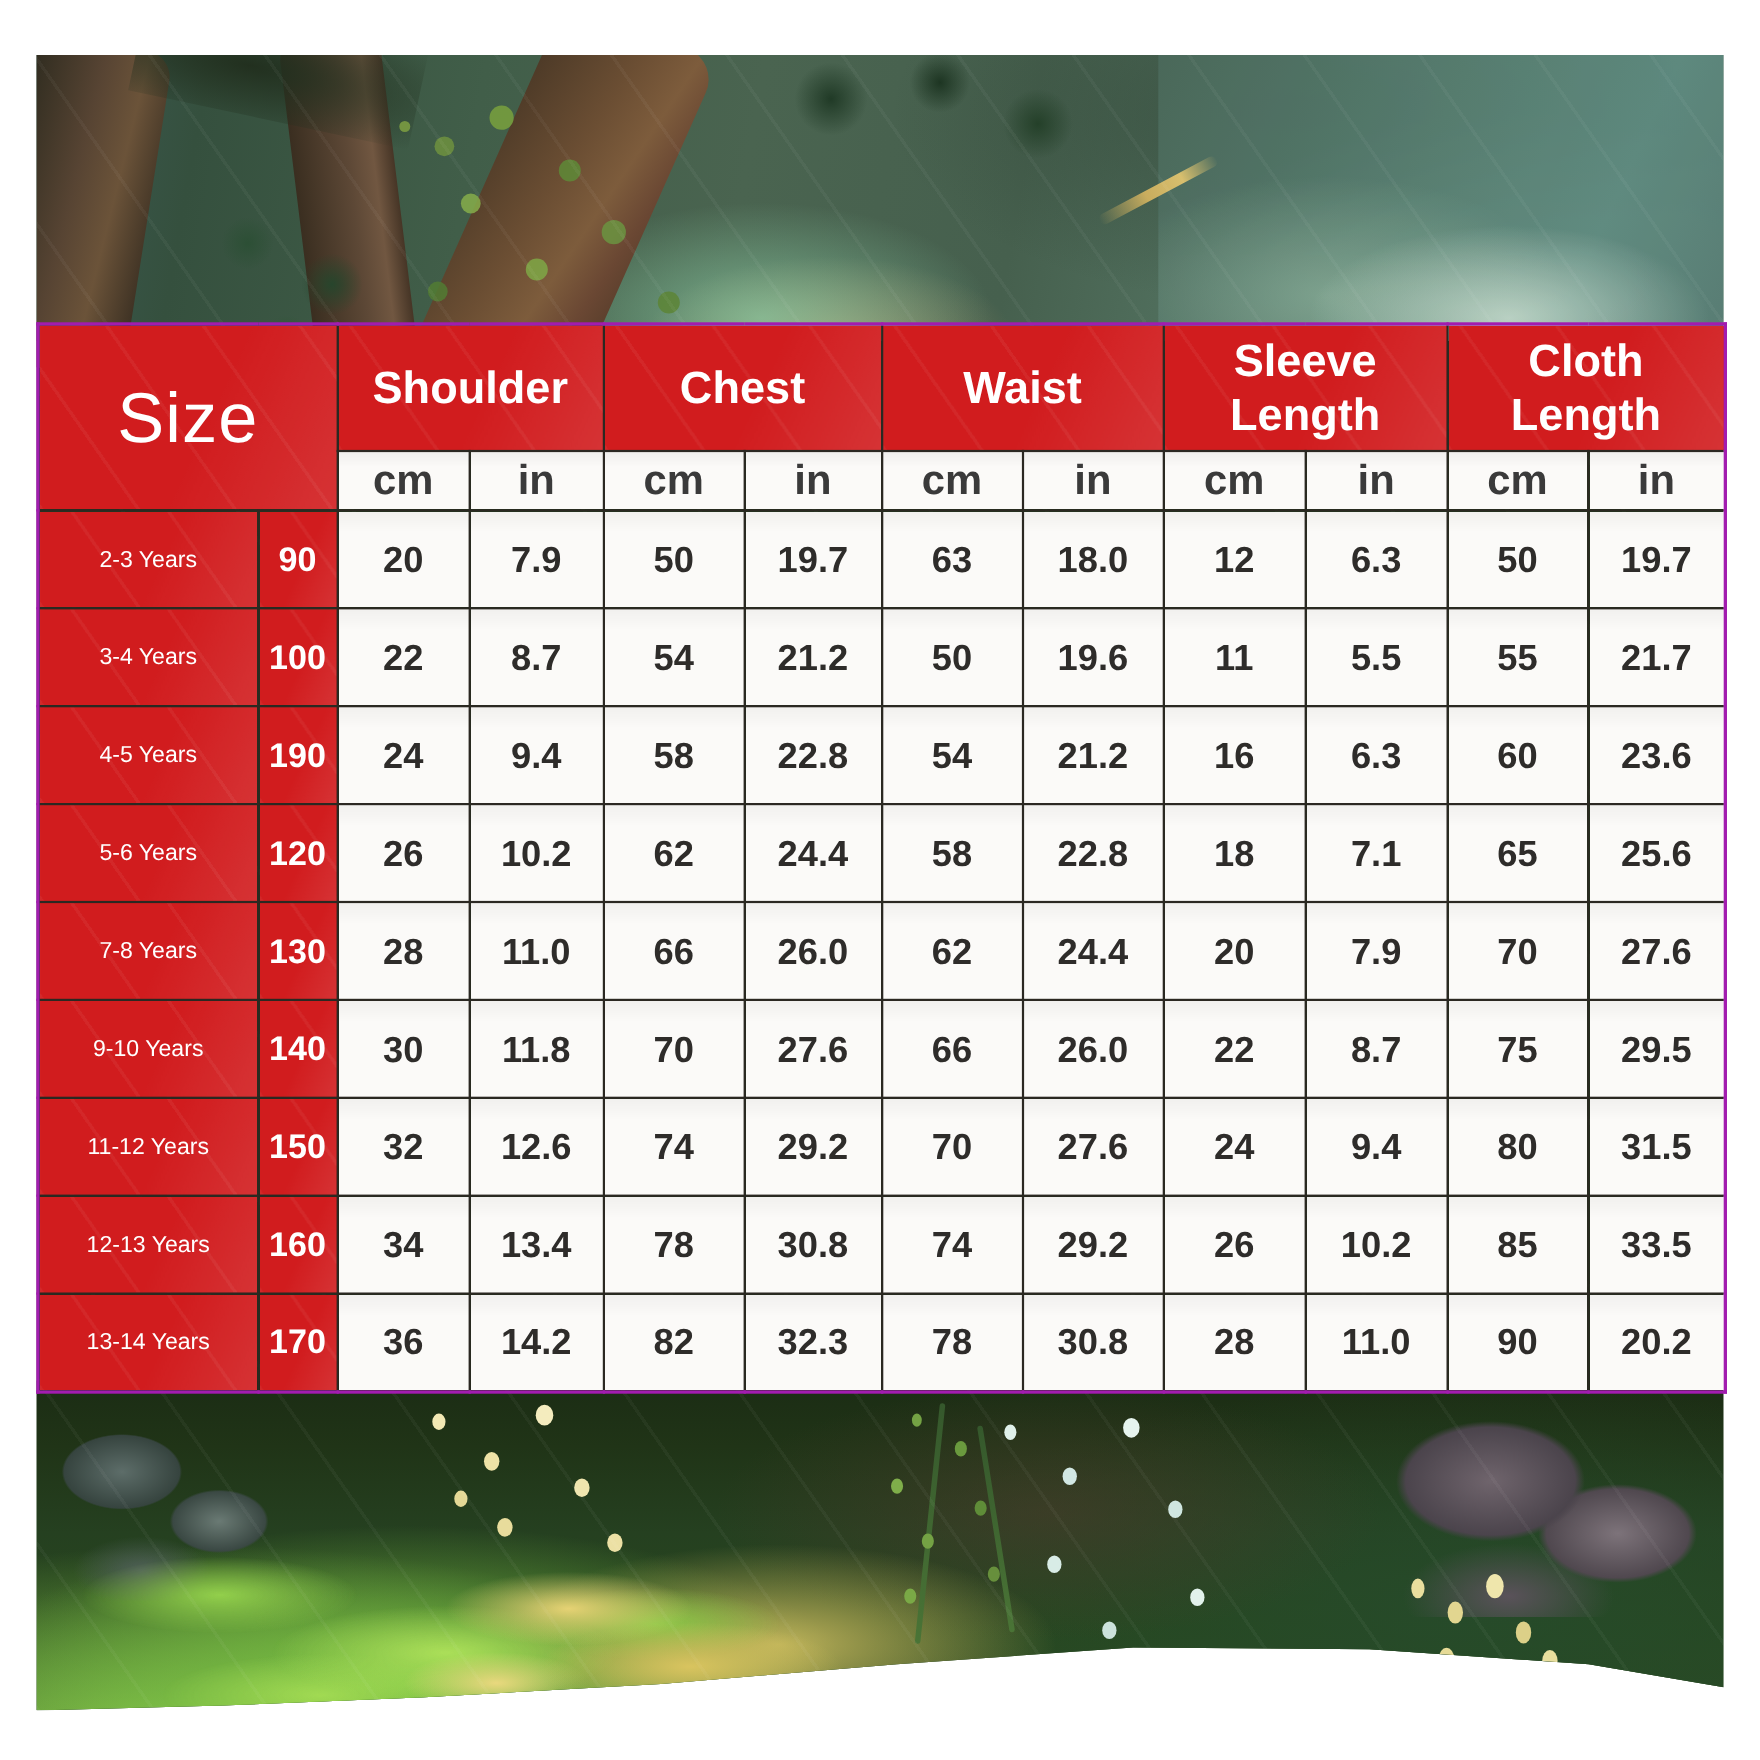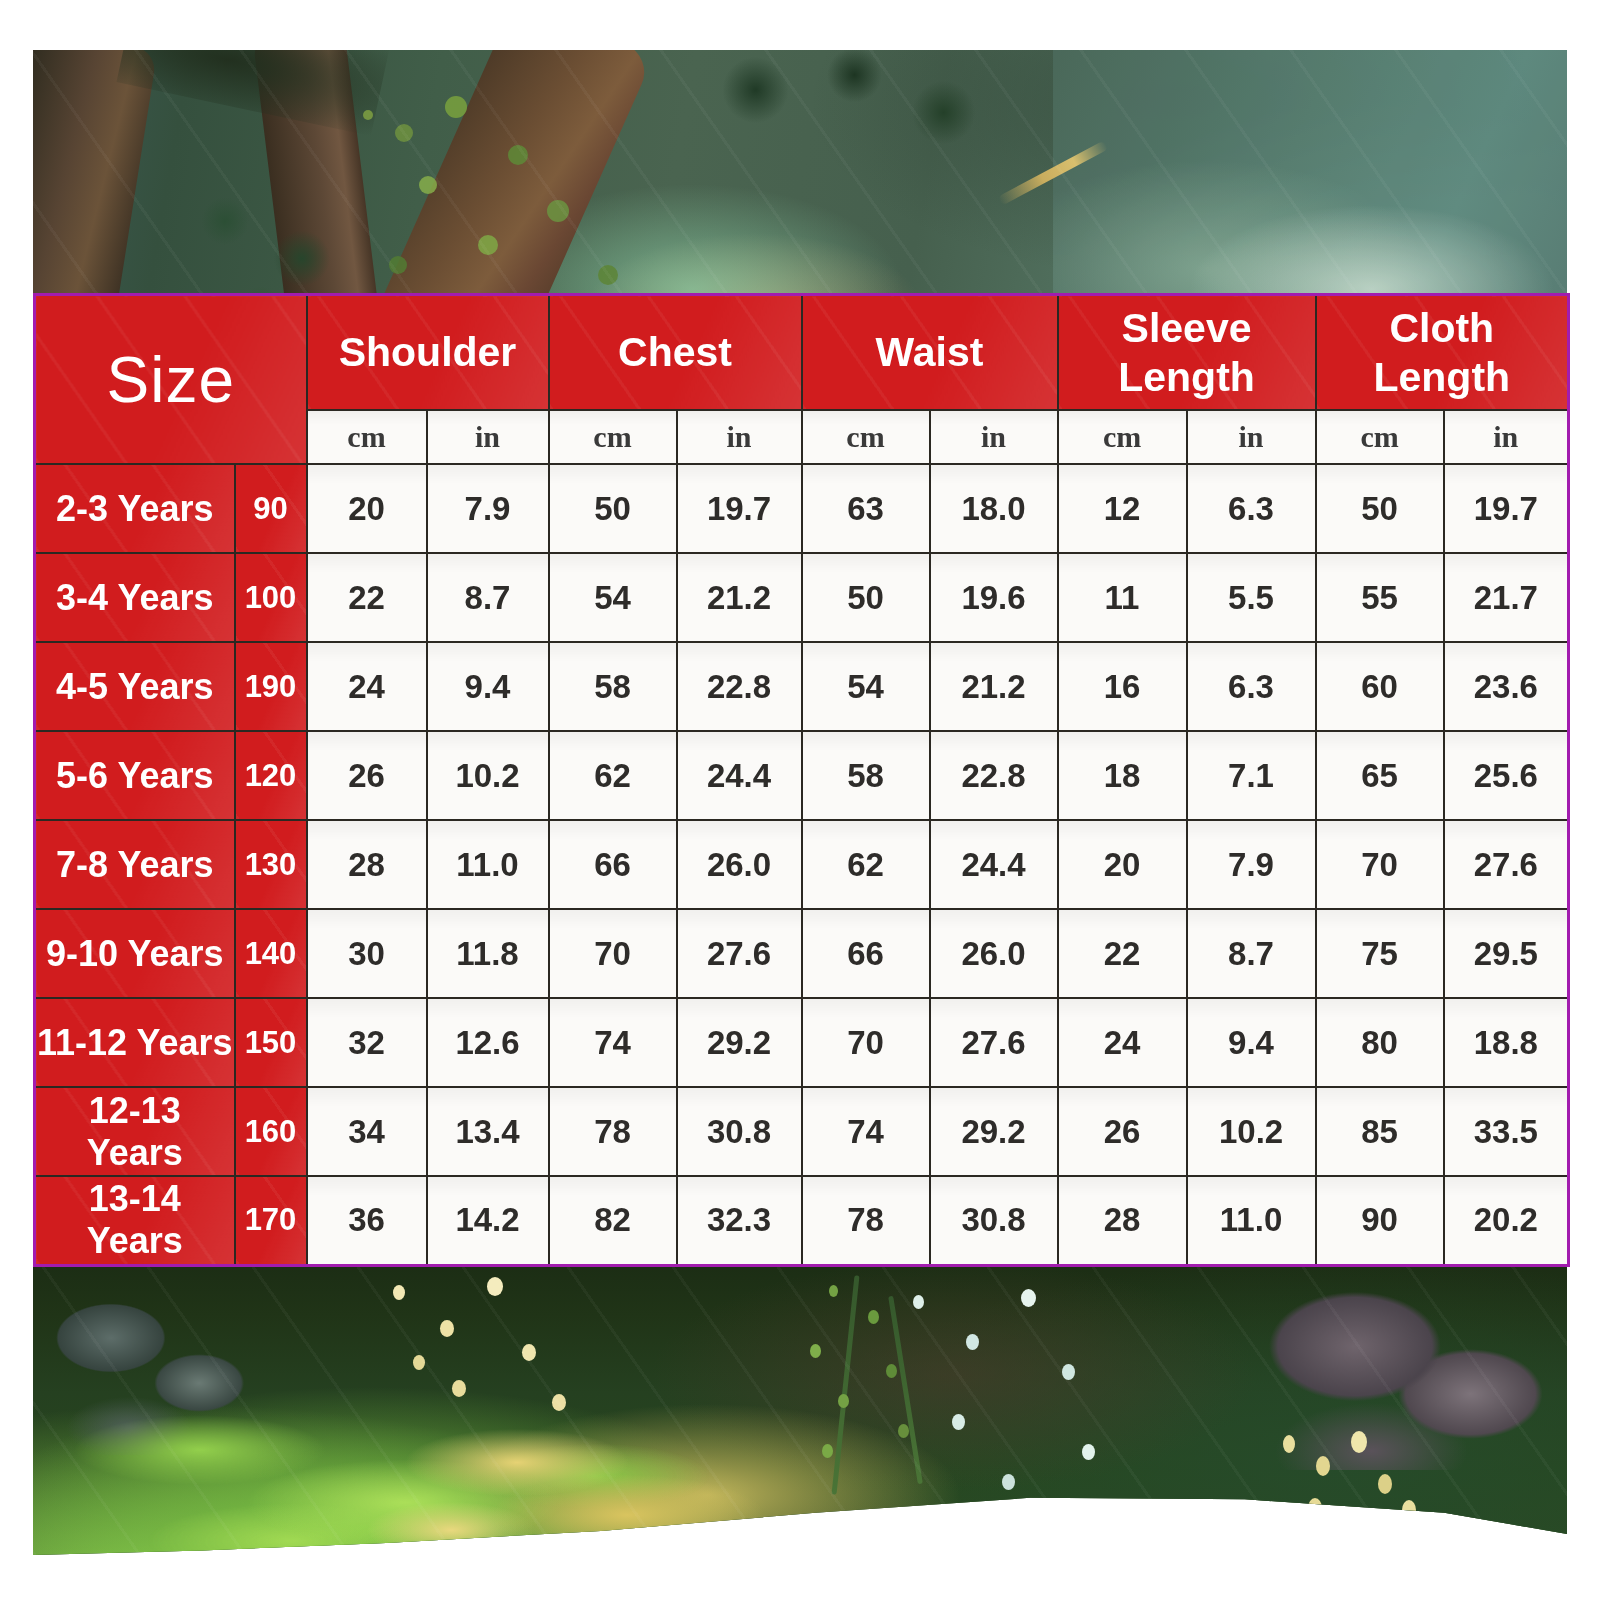--- a/index.html
+++ b/index.html
@@ -94,24 +94,24 @@
   
   table.chart{position:absolute;left:33px;top:293px;width:1534px;border-collapse:collapse;table-layout:fixed;
     border:3px solid #a21caf;}
   .chart th,.chart td{border:2px solid #2b2822;text-align:center;vertical-align:middle;padding:0;overflow:hidden;}
   .red-cell{background-color:#d11c1e;color:#ffffff;
     background-image:linear-gradient(295deg,rgba(255,255,255,.10),rgba(255,255,255,0) 45%),
       repeating-linear-gradient(55deg,rgba(255,255,255,.05) 0 3px,rgba(255,255,255,0) 3px 72px);}
   .corner-cell{font-size:64px;font-weight:400;letter-spacing:1px;}
   .group-cell{font-size:41px;font-weight:700;line-height:1.18;height:113px;}
   tr.units-row{height:54px;}
-  .unit-cell{background:#fbfaf8;color:#3a3a3a;font-size:30px;font-weight:700;
-    background-image:linear-gradient(180deg,rgba(0,0,0,.045),rgba(0,0,0,0) 26%);font-family:Liberation Serif, serif;}
+  .unit-cell{background:#fbfaf8;color:#3a3a3a;font-size:38px;font-weight:700;
+    background-image:linear-gradient(180deg,rgba(0,0,0,.045),rgba(0,0,0,0) 26%);}
   tbody tr{height:89px;}
-  .age-cell{font-size:36px;font-weight:700;}
+  .age-cell{font-size:21px;font-weight:400;}
   .num-cell{font-size:31px;font-weight:700;}
   .val-cell{background:#fbfaf8;color:#2e2c2a;font-size:33px;font-weight:700;
     background-image:linear-gradient(180deg,rgba(0,0,0,.04),rgba(0,0,0,0) 22%);}
 </style>
 </head>
 <body>
 
 <div class="artwork">
   <div class="top-strip"></div>
   <div class="trunk-left"></div>
@@ -268,21 +268,21 @@
         <td class="red-cell num-cell">150</td>
         <td class="val-cell">32</td>
         <td class="val-cell">12.6</td>
         <td class="val-cell">74</td>
         <td class="val-cell">29.2</td>
         <td class="val-cell">70</td>
         <td class="val-cell">27.6</td>
         <td class="val-cell">24</td>
         <td class="val-cell">9.4</td>
         <td class="val-cell">80</td>
-        <td class="val-cell">18.8</td>
+        <td class="val-cell">31.5</td>
       </tr>
       <tr>
         <td class="red-cell age-cell">12-13 Years</td>
         <td class="red-cell num-cell">160</td>
         <td class="val-cell">34</td>
         <td class="val-cell">13.4</td>
         <td class="val-cell">78</td>
         <td class="val-cell">30.8</td>
         <td class="val-cell">74</td>
         <td class="val-cell">29.2</td>

